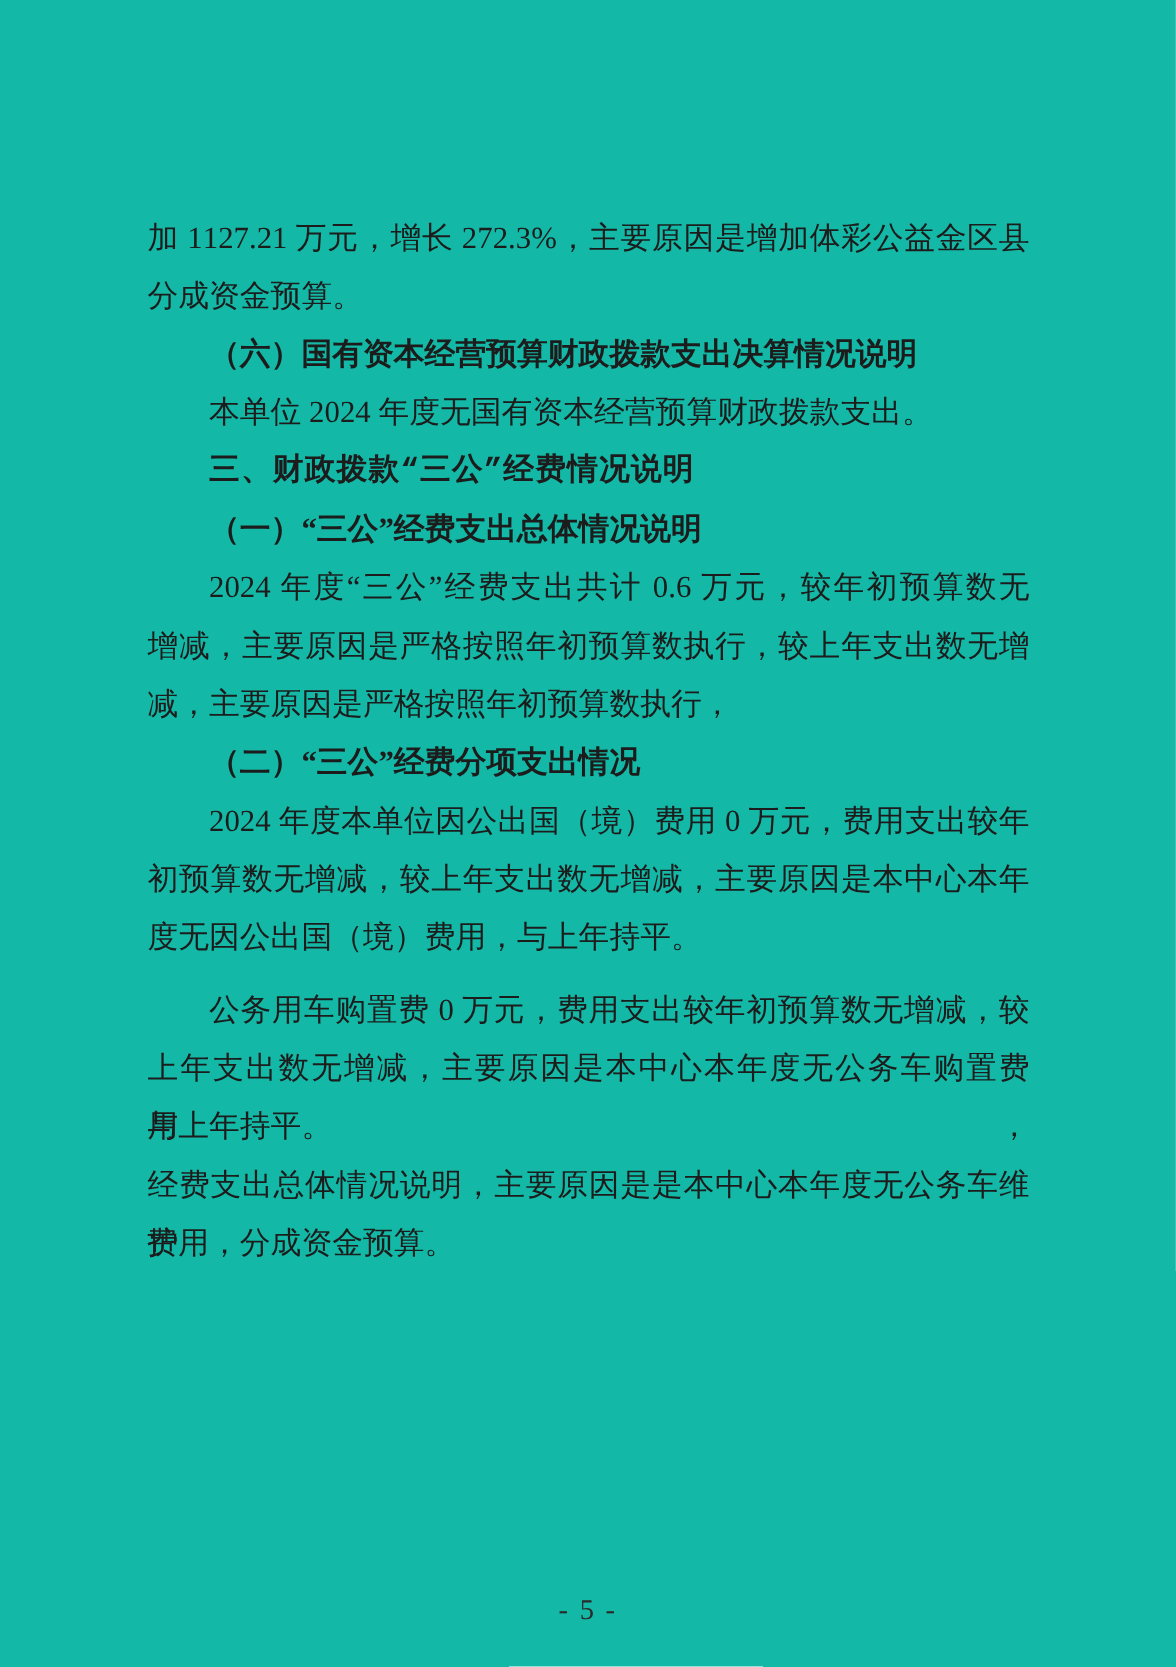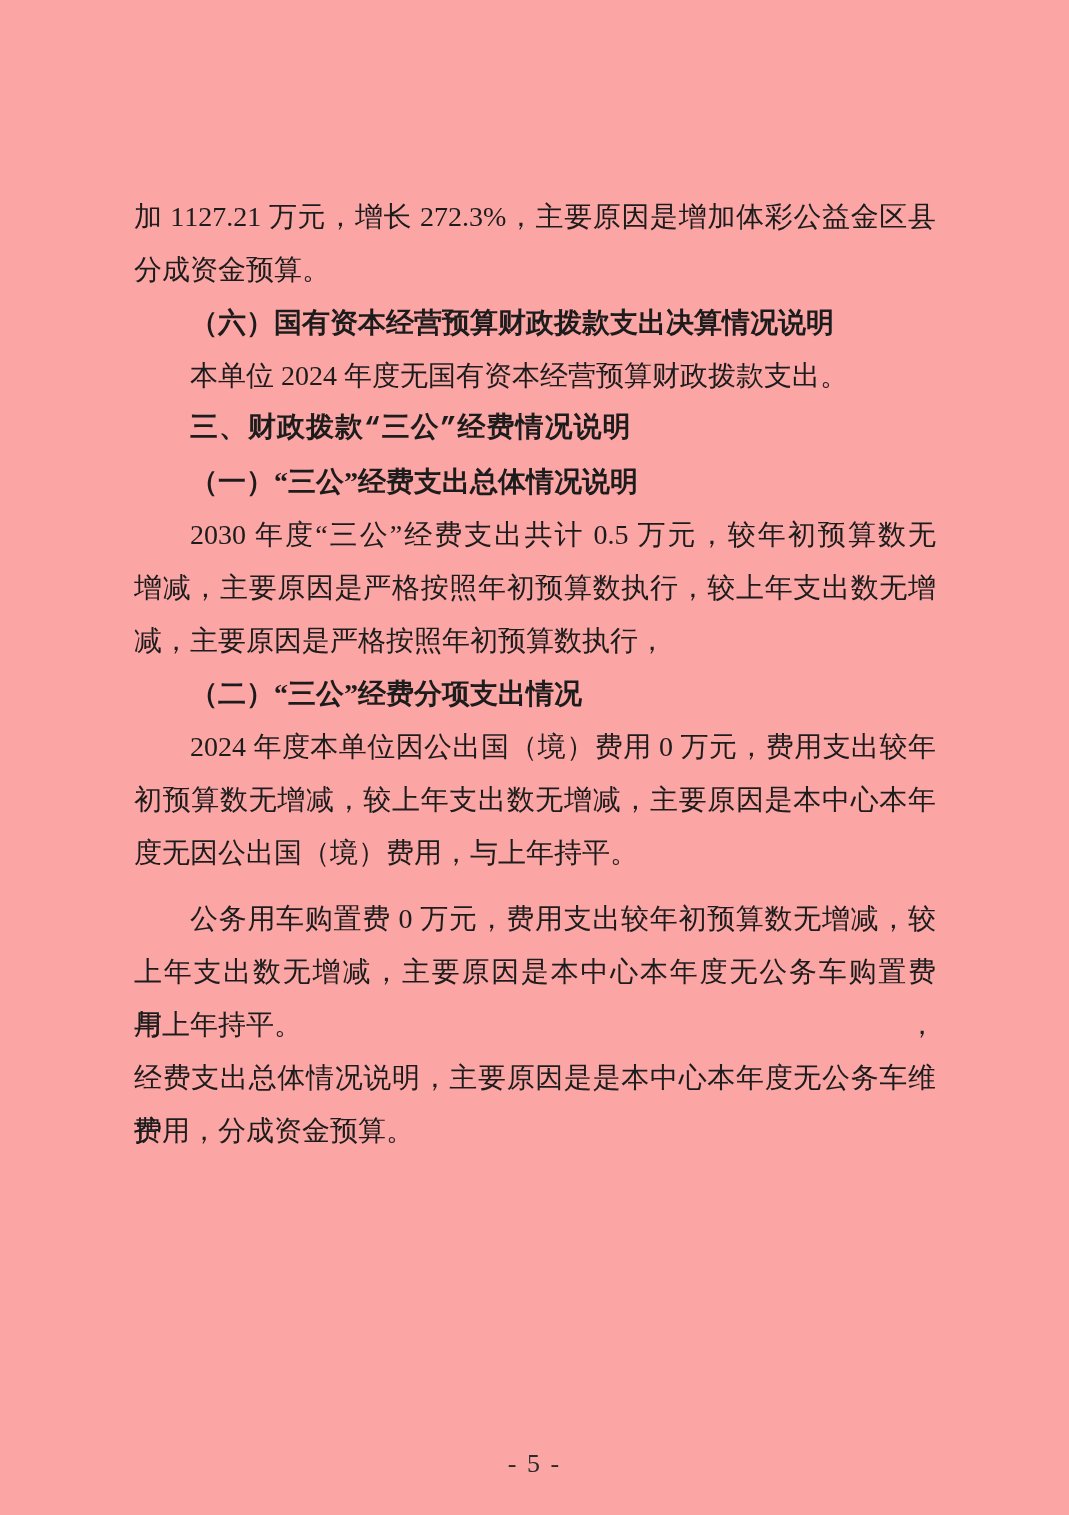--- a/index.html
+++ b/index.html
@@ -4,21 +4,21 @@
 <style>
   html, body {
     margin: 0;
     padding: 0;
     background: #ffffff;
   }
   .page {
     position: relative;
     width: 1069px;
     height: 1515px;
-    background: #fca5a5;
+    background: #14b8a6;
     overflow: hidden;
     font-family: "Liberation Serif", "DejaVu Serif", serif;
     color: #1c1c1c;
   }
   .text-column {
     position: absolute;
     left: 134px;
     top: 190px;
     width: 802px;
   }
@@ -67,21 +67,21 @@
 <body>
 
 <div class="page">
   <div class="text-column">
     <div class="line fill">加 1127.21 万元，增长 272.3%，主要原因是增加体彩公益金区县</div>
     <div class="line">分成资金预算。</div>
     <div class="line indent subhead">（六）国有资本经营预算财政拨款支出决算情况说明</div>
     <div class="line indent">本单位 2024 年度无国有资本经营预算财政拨款支出。</div>
     <div class="line indent heading">三、财政拨款“三公”经费情况说明</div>
     <div class="line indent subhead">（一）“三公”经费支出总体情况说明</div>
-    <div class="line indent fill">2030 年度“三公”经费支出共计 0.5 万元，较年初预算数无</div>
+    <div class="line indent fill">2024 年度“三公”经费支出共计 0.6 万元，较年初预算数无</div>
     <div class="line fill">增减，主要原因是严格按照年初预算数执行，较上年支出数无增</div>
     <div class="line">减，主要原因是严格按照年初预算数执行，</div>
     <div class="line indent subhead">（二）“三公”经费分项支出情况</div>
     <div class="line indent fill">2024 年度本单位因公出国（境）费用 0 万元，费用支出较年</div>
     <div class="line fill">初预算数无增减，较上年支出数无增减，主要原因是本中心本年</div>
     <div class="line">度无因公出国（境）费用，与上年持平。</div>
     <div class="line indent fill gap">公务用车购置费 0 万元，费用支出较年初预算数无增减，较</div>
     <div class="line fill">上年支出数无增减，主要原因是本中心本年度无公务车购置费用，</div>
     <div class="line">与上年持平。</div>
     <div class="line fill">经费支出总体情况说明，主要原因是是本中心本年度无公务车维护</div>

